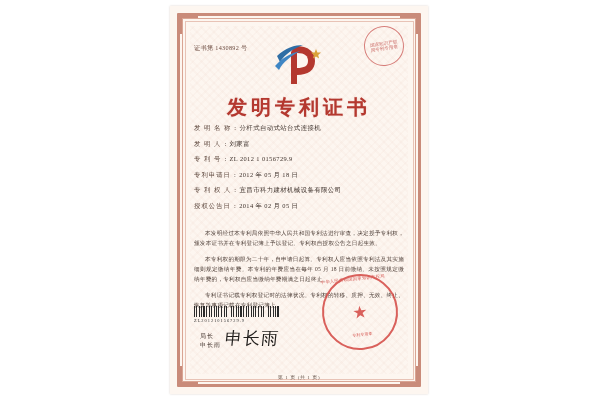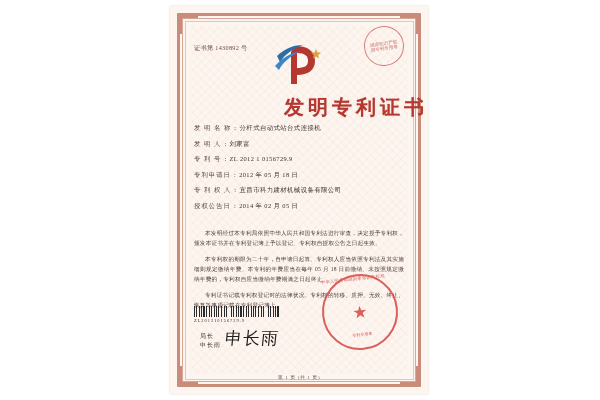--- a/index.html
+++ b/index.html
@@ -111,21 +111,21 @@
     transform: translateX(-50%);
     width: 60px;
     height: 46px;
   }
 
   .title {
     position: absolute;
     left: 0;
     right: 0;
     top: 88px;
-    text-align: right;
+    text-align: center;
     font-size: 20px;
     letter-spacing: 4px;
     color: #b4382f;
     font-family: "DejaVu Serif", serif;
     font-weight: bold;
     text-shadow: 0 0 1px rgba(180,56,47,0.4);
   }
 
   .fields {
     position: absolute;

